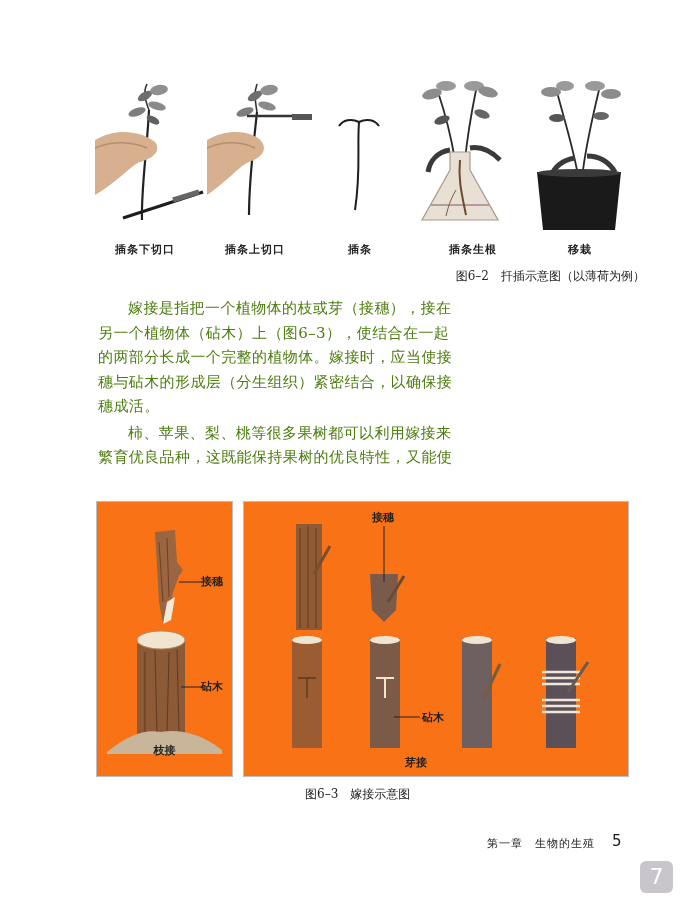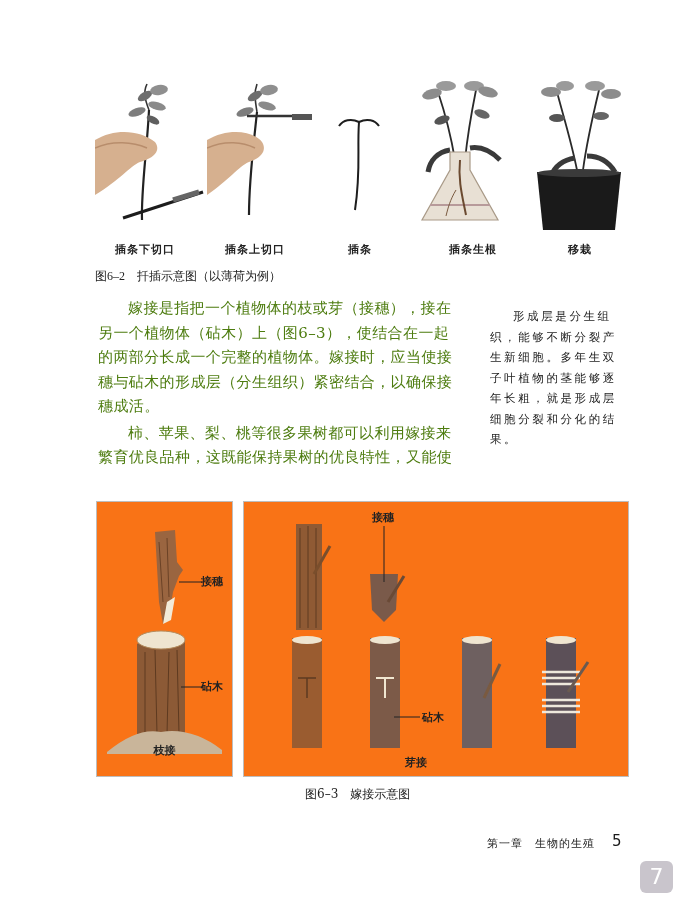--- a/index.html
+++ b/index.html
@@ -89,30 +89,29 @@
     <path d="M2 92 L86 92 L80 150 L8 150 Z" fill="#1a1a1a"></path>
     <ellipse cx="44" cy="93" rx="42" ry="4" fill="#3a3a3a"></ellipse>
   </svg>
 
   <div class="abs fig-label" style="left:0;top:172px;width:100px;">插条下切口</div>
   <div class="abs fig-label" style="left:110px;top:172px;width:100px;">插条上切口</div>
   <div class="abs fig-label" style="left:220px;top:172px;width:90px;">插条</div>
   <div class="abs fig-label" style="left:328px;top:172px;width:100px;">插条生根</div>
   <div class="abs fig-label" style="left:445px;top:172px;width:80px;">移栽</div>
 
-  <div class="abs caption" style="left:0;top:198px;width:550px;text-align:left;font-family:Liberation Serif, serif;">图6–2　扦插示意图（以薄荷为例）</div>
+  <div class="abs caption" style="left:0;top:198px;width:550px;text-align:right;">图6–2　扦插示意图（以薄荷为例）</div>
 </div>
 
 <div class="abs body-text" style="left:98px;top:296px;width:362px;">
   <p class="indent">嫁接是指把一个植物体的枝或芽（接穗），接在另一个植物体（砧木）上（图6–3），使结合在一起的两部分长成一个完整的植物体。嫁接时，应当使接穗与砧木的形成层（分生组织）紧密结合，以确保接穗成活。</p>
   <p class="indent" style="margin-top:2px;">柿、苹果、梨、桃等很多果树都可以利用嫁接来繁育优良品种，这既能保持果树的优良特性，又能使</p>
 </div>
 
 <div class="abs sidebar" style="left:490px;top:306px;width:140px;">
-  <div class="indent">形成层是分生组织，能够不断分裂产生新细胞。多年生双子叶植物的茎能够逐年长粗，就是形成层细胞分裂和分化的结果。</div>
 </div>
 
 <div class="abs frame" style="left:96px;top:501px;width:135px;height:274px;">
   <svg class="abs" style="left:0;top:0;" width="135" height="274" viewBox="0 0 135 274">
 
     <path d="M58 30 L78 28 L80 60 L86 68 L82 74 L76 90 L72 115 L66 122 L62 100 Z" fill="#9a6540"></path>
     <path d="M62 40 L66 100 M70 36 L72 95" stroke="#6b4226" stroke-width="1" fill="none"></path>
     <path d="M70 100 L78 95 L74 118 L66 122 Z" fill="#f2ead8"></path>
 
     <path d="M40 235 L40 142 Q60 128 88 138 L88 235 Z" fill="#8c5a36"></path>

